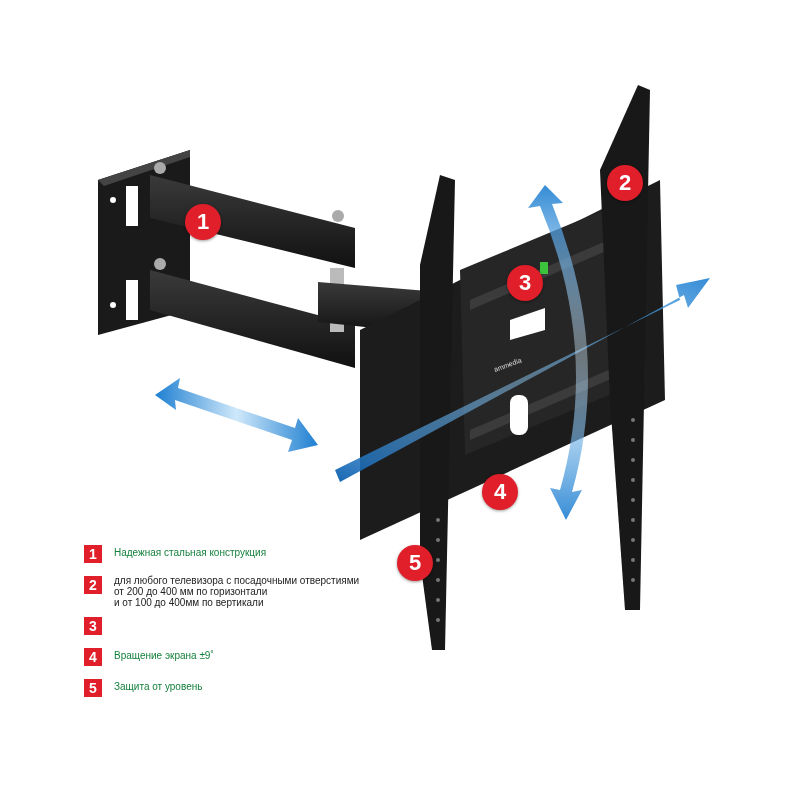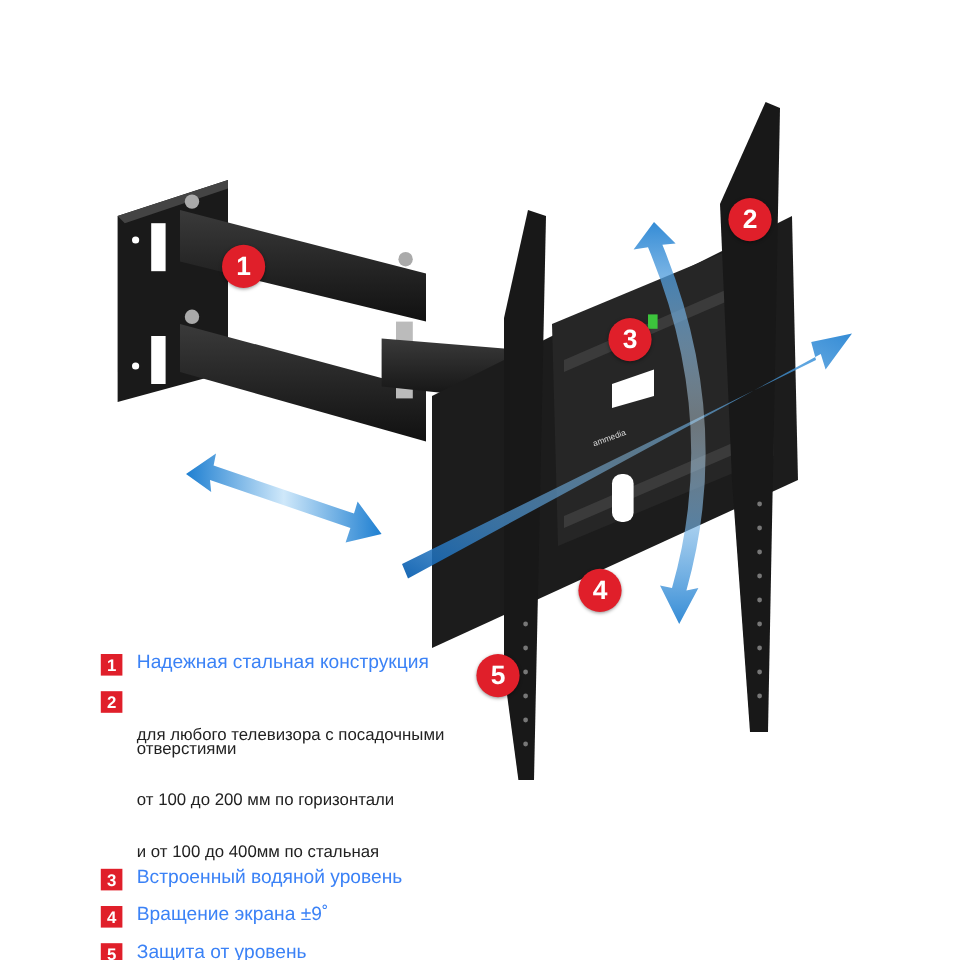--- a/index.html
+++ b/index.html
@@ -2,22 +2,22 @@
 <html><head>
 <meta charset="utf-8">
 <style>
   html,body{margin:0;padding:0;background:#ffffff;}
   body{width:800px;height:800px;position:relative;overflow:hidden;font-family:"Liberation Sans",sans-serif;}
   .stage{position:absolute;left:0;top:0;width:800px;height:800px;}
   .badge{position:absolute;width:36px;height:36px;border-radius:50%;background:#e01f2a;color:#fff;font-weight:bold;font-size:22px;display:flex;align-items:center;justify-content:center;box-shadow:0 1px 3px rgba(0,0,0,.4);font-family:"Liberation Sans",sans-serif;}
   .legend{position:absolute;left:84px;top:544px;width:320px;}
   .legend-item{display:flex;align-items:flex-start;margin-bottom:0;}
   .sq{width:18px;height:18px;background:#e01f2a;color:#fff;font-weight:bold;font-size:14px;display:flex;align-items:center;justify-content:center;flex:0 0 18px;margin-right:12px;margin-top:1px;}
-  .lt{font-size:16px;color:#3b82f6;line-height:18px;text-align:center;}
-  .ls{font-size:14px;color:#222;line-height:11px;margin-top:32px;}
+  .lt{font-size:10px;color:#15803d;line-height:18px;text-align:center;}
+  .ls{font-size:10px;color:#222;line-height:11px;}
 </style>
 </head>
 <body>
 
 <div class="stage">
   <svg width="800" height="800" viewBox="0 0 800 800" style="position:absolute;left:0;top:0;">
     <defs>
       <linearGradient id="armG" x1="0" y1="0" x2="0" y2="1">
         <stop offset="0" stop-color="#3a3a3a"></stop>
           <stop offset="1" stop-color="#111"></stop>
@@ -119,27 +119,26 @@
 
   <div class="legend">
     <div class="legend-item" style="margin-bottom:12px;">
       <div class="sq">1</div>
       <div class="lt">Надежная стальная конструкция</div>
     </div>
     <div class="legend-item" style="margin-bottom:8px;">
       <div class="sq">2</div>
       <div>
         <div class="ls">для любого телевизора с посадочными отверстиями</div>
-        <div class="ls">от 100 до 200 мм по горизонтали</div>
-        <div class="ls">и от 100 до 400мм по стальная</div>
+        <div class="ls">от 200 до 400 мм по горизонтали</div>
+        <div class="ls">и от 100 до 400мм по вертикали</div>
       </div>
     </div>
     <div class="legend-item" style="margin-bottom:12px;">
       <div class="sq">3</div>
-      <div class="lt">Встроенный водяной уровень</div>
     </div>
     <div class="legend-item" style="margin-bottom:12px;">
       <div class="sq">4</div>
       <div class="lt">Вращение экрана ±9˚</div>
     </div>
     <div class="legend-item">
       <div class="sq">5</div>
       <div class="lt">Защита от уровень</div>
     </div>
   </div>

